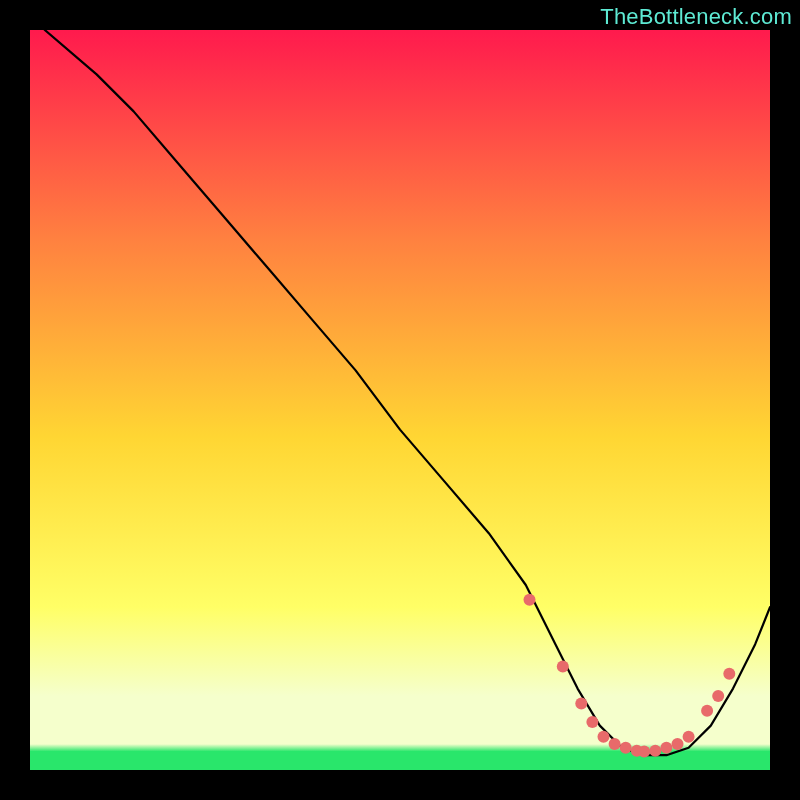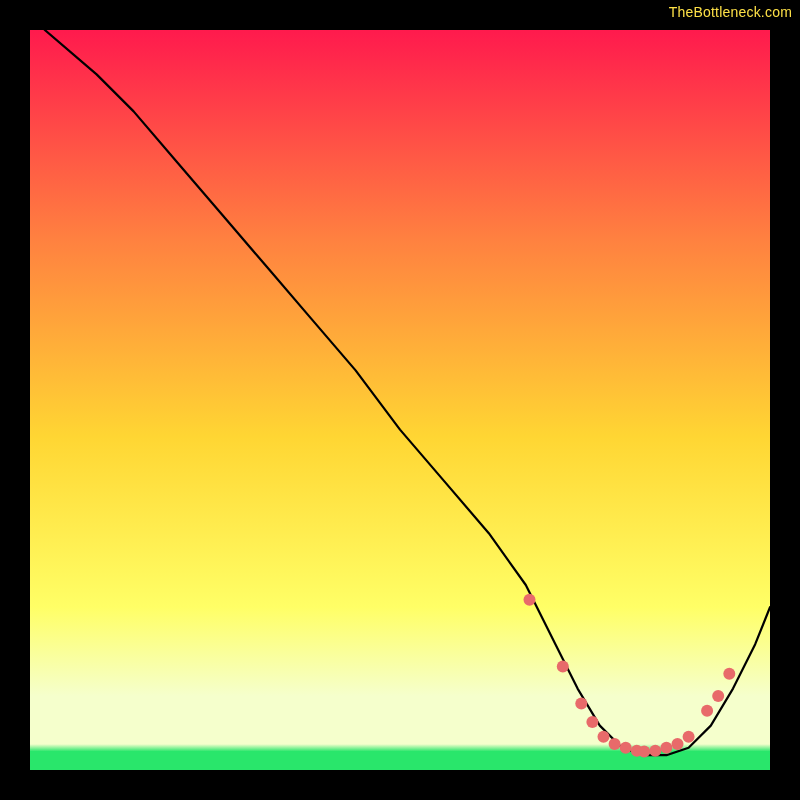--- a/index.html
+++ b/index.html
@@ -14,22 +14,22 @@
   .outer {
     position: relative;
     width: 800px;
     height: 800px;
     background: #000;
   }
   .watermark {
     position: absolute;
     top: 4px;
     right: 8px;
-    color: #fde047;
-    font-size: 14px;
+    color: #5eead4;
+    font-size: 22px;
     font-weight: 500;
     letter-spacing: 0.2px;
     z-index: 3;
   }
   .plot {
     position: absolute;
     left: 30px;
     top: 30px;
     width: 740px;
     height: 740px;

